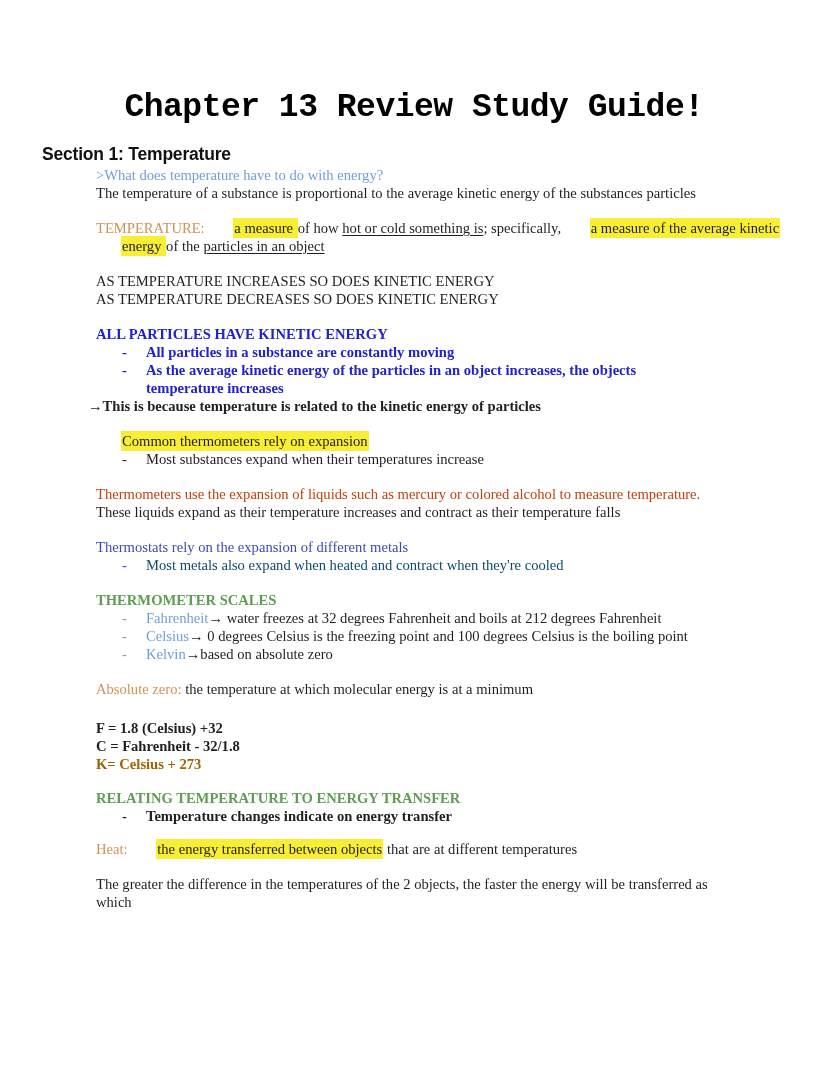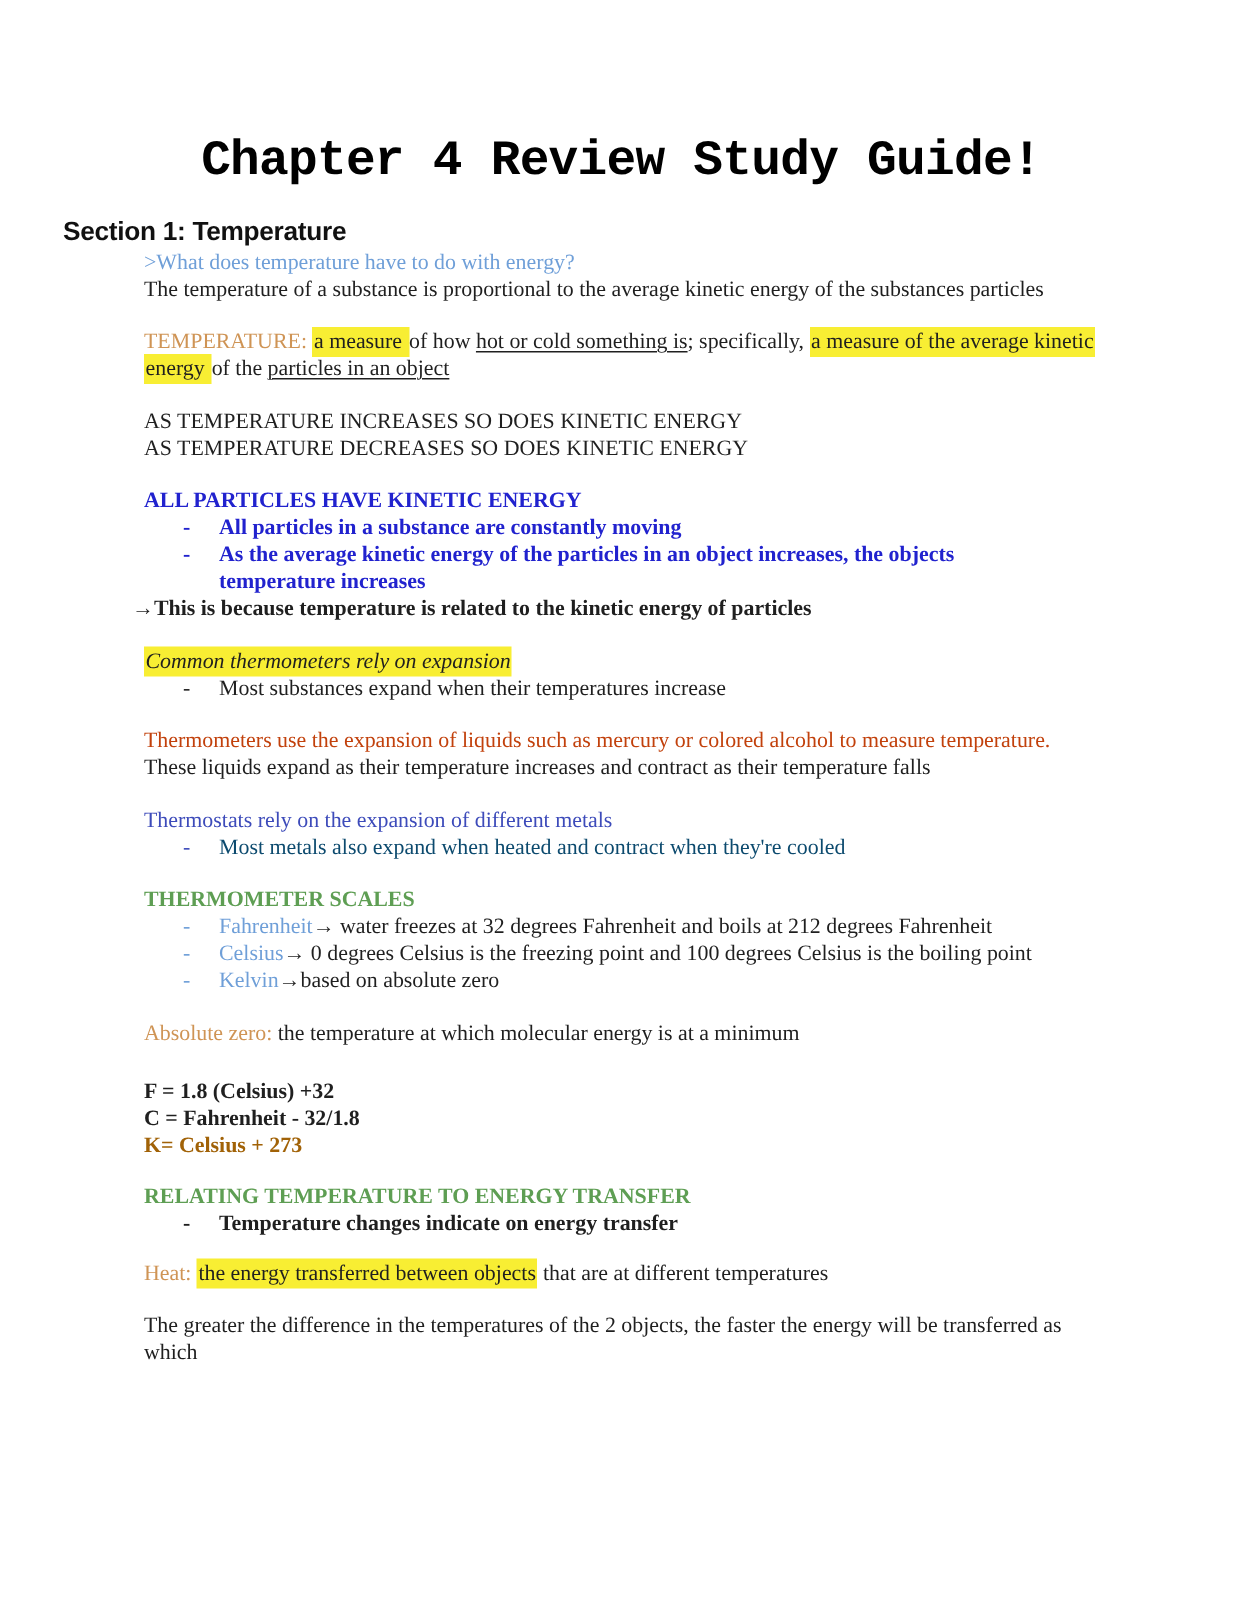--- a/index.html
+++ b/index.html
@@ -36,45 +36,45 @@
     color: #1f1f1f;
   }
   .row { line-height: 18px; min-height: 18px; white-space: pre; }
   .m-body   { margin-left: 96px; }
   .m-arrow  { margin-left: 88px; }
   .m-cont   { margin-left: 146px; }
   .m-bullet { margin-left: 122px; }
   .dash { display: inline-block; width: 24px; }
   .b { font-weight: 700; }
   .u { text-decoration: underline; text-underline-offset: 2px; text-decoration-thickness: 1px; }
-  .h { padding: 2px 1px; }
+  .h { padding: 2px 1px; margin-left: 25px; }
 </style>
 </head>
 <body>
 
 <div class="page">
-  <div class="title">Chapter 4 Review Study Guide!</div>
+  <div class="title">Chapter 13 Review Study Guide!</div>
   <div class="section-heading">Section 1: Temperature</div>
   <div class="doc-body" id="doc-body">
       <div class="row m-body"><span class="" style="color: rgb(111, 159, 216);">&gt;What does temperature have to do with energy?</span></div>
       <div class="row m-body"><span class="" style="color: rgb(31, 31, 31);">The temperature of a substance is proportional to the average kinetic energy of the substances particles</span></div>
       <div style="height: 17px;"></div>
       <div class="row m-body"><span class="" style="color: rgb(207, 148, 85);">TEMPERATURE: </span><span class="h" style="background: rgb(248, 238, 51); color: rgb(31, 31, 31);">a measure </span><span class="" style="color: rgb(31, 31, 31);">of how </span><span class="u" style="color: rgb(31, 31, 31);">hot or cold something is</span><span class="" style="color: rgb(31, 31, 31);">; specifically, </span><span class="h" style="background: rgb(248, 238, 51); color: rgb(31, 31, 31);">a measure of the average kinetic</span></div>
       <div class="row m-body"><span class="h" style="background: rgb(248, 238, 51); color: rgb(31, 31, 31);">energy </span><span class="" style="color: rgb(31, 31, 31);">of the </span><span class="u" style="color: rgb(31, 31, 31);">particles in an object</span></div>
       <div style="height: 17px;"></div>
       <div class="row m-body"><span class="" style="color: rgb(31, 31, 31);">AS TEMPERATURE INCREASES SO DOES KINETIC ENERGY</span></div>
       <div class="row m-body"><span class="" style="color: rgb(31, 31, 31);">AS TEMPERATURE DECREASES SO DOES KINETIC ENERGY</span></div>
       <div style="height: 17px;"></div>
       <div class="row m-body"><span class="b" style="color: rgb(33, 34, 206);">ALL PARTICLES HAVE KINETIC ENERGY</span></div>
       <div class="row m-bullet"><span class="dash b" style="color: rgb(33, 34, 206);">-</span><span class="b" style="color: rgb(33, 34, 206);">All particles in a substance are constantly moving</span></div>
       <div class="row m-bullet"><span class="dash b" style="color: rgb(33, 34, 206);">-</span><span class="b" style="color: rgb(33, 34, 206);">As the average kinetic energy of the particles in an object increases, the objects</span></div>
       <div class="row m-cont"><span class="b" style="color: rgb(33, 34, 206);">temperature increases</span></div>
       <div class="row m-arrow"><span class="b" style="color: rgb(31, 31, 31);">→This is because temperature is related to the kinetic energy of particles</span></div>
       <div style="height: 17px;"></div>
-      <div class="row m-body"><span class="h" style="background: rgb(248, 238, 51); color: rgb(31, 31, 31); font-style: italic;">Common thermometers rely on expansion</span></div>
+      <div class="row m-body"><span class="h" style="background: rgb(248, 238, 51); color: rgb(31, 31, 31);">Common thermometers rely on expansion</span></div>
       <div class="row m-bullet"><span class="dash" style="color: rgb(31, 31, 31);">-</span><span class="" style="color: rgb(31, 31, 31);">Most substances expand when their temperatures increase</span></div>
       <div style="height: 17px;"></div>
       <div class="row m-body"><span class="" style="color: #c2410c;">Thermometers use the expansion of liquids such as mercury or colored alcohol to measure temperature.</span></div>
       <div class="row m-body"><span class="" style="color: rgb(31, 31, 31);">These liquids expand as their temperature increases and contract as their temperature falls</span></div>
       <div style="height: 17px;"></div>
       <div class="row m-body"><span class="" style="color: rgb(61, 75, 186);">Thermostats rely on the expansion of different metals</span></div>
       <div class="row m-bullet"><span class="dash" style="color: rgb(61, 75, 186);">-</span><span class="" style="color: #0c4a6e;">Most metals also expand when heated and contract when they're cooled</span></div>
       <div style="height: 17px;"></div>
       <div class="row m-body"><span class="b" style="color: rgb(94, 158, 83);">THERMOMETER SCALES</span></div>
       <div class="row m-bullet"><span class="dash" style="color: rgb(111, 159, 216);">-</span><span class="" style="color: rgb(111, 159, 216);">Fahrenheit</span><span class="" style="color: rgb(31, 31, 31);">→ water freezes at 32 degrees Fahrenheit and boils at 212 degrees Fahrenheit</span></div>

